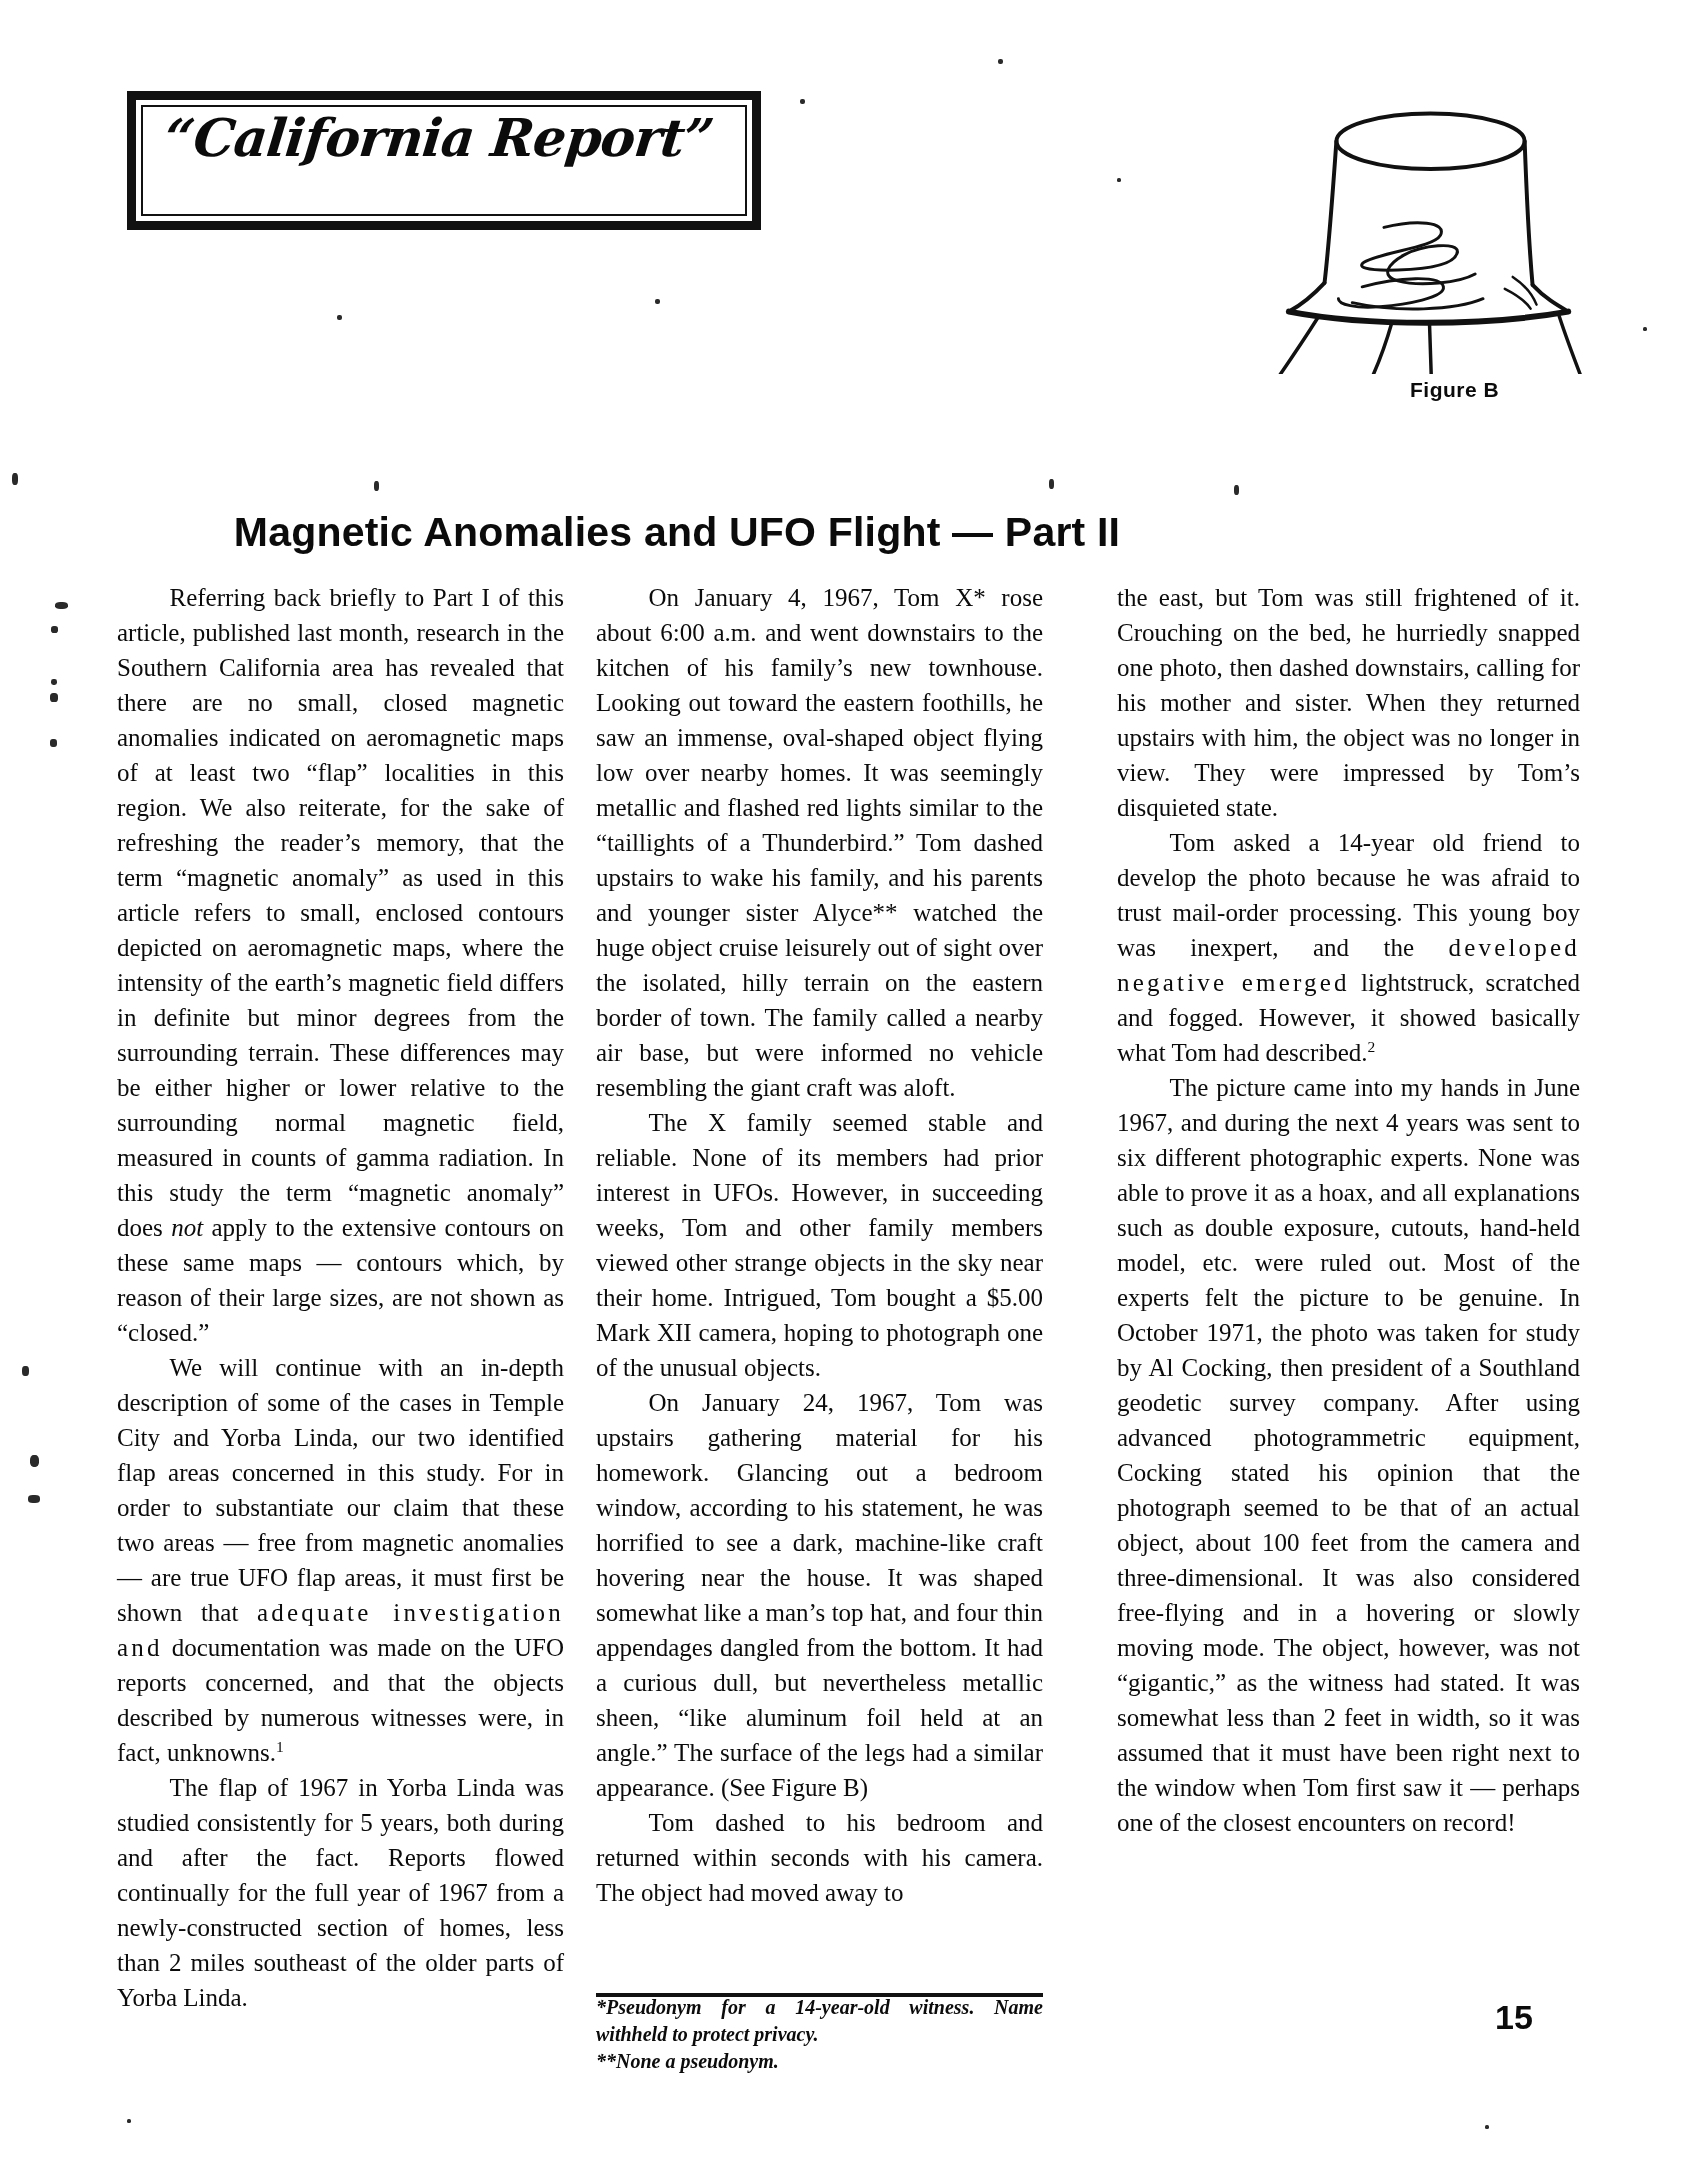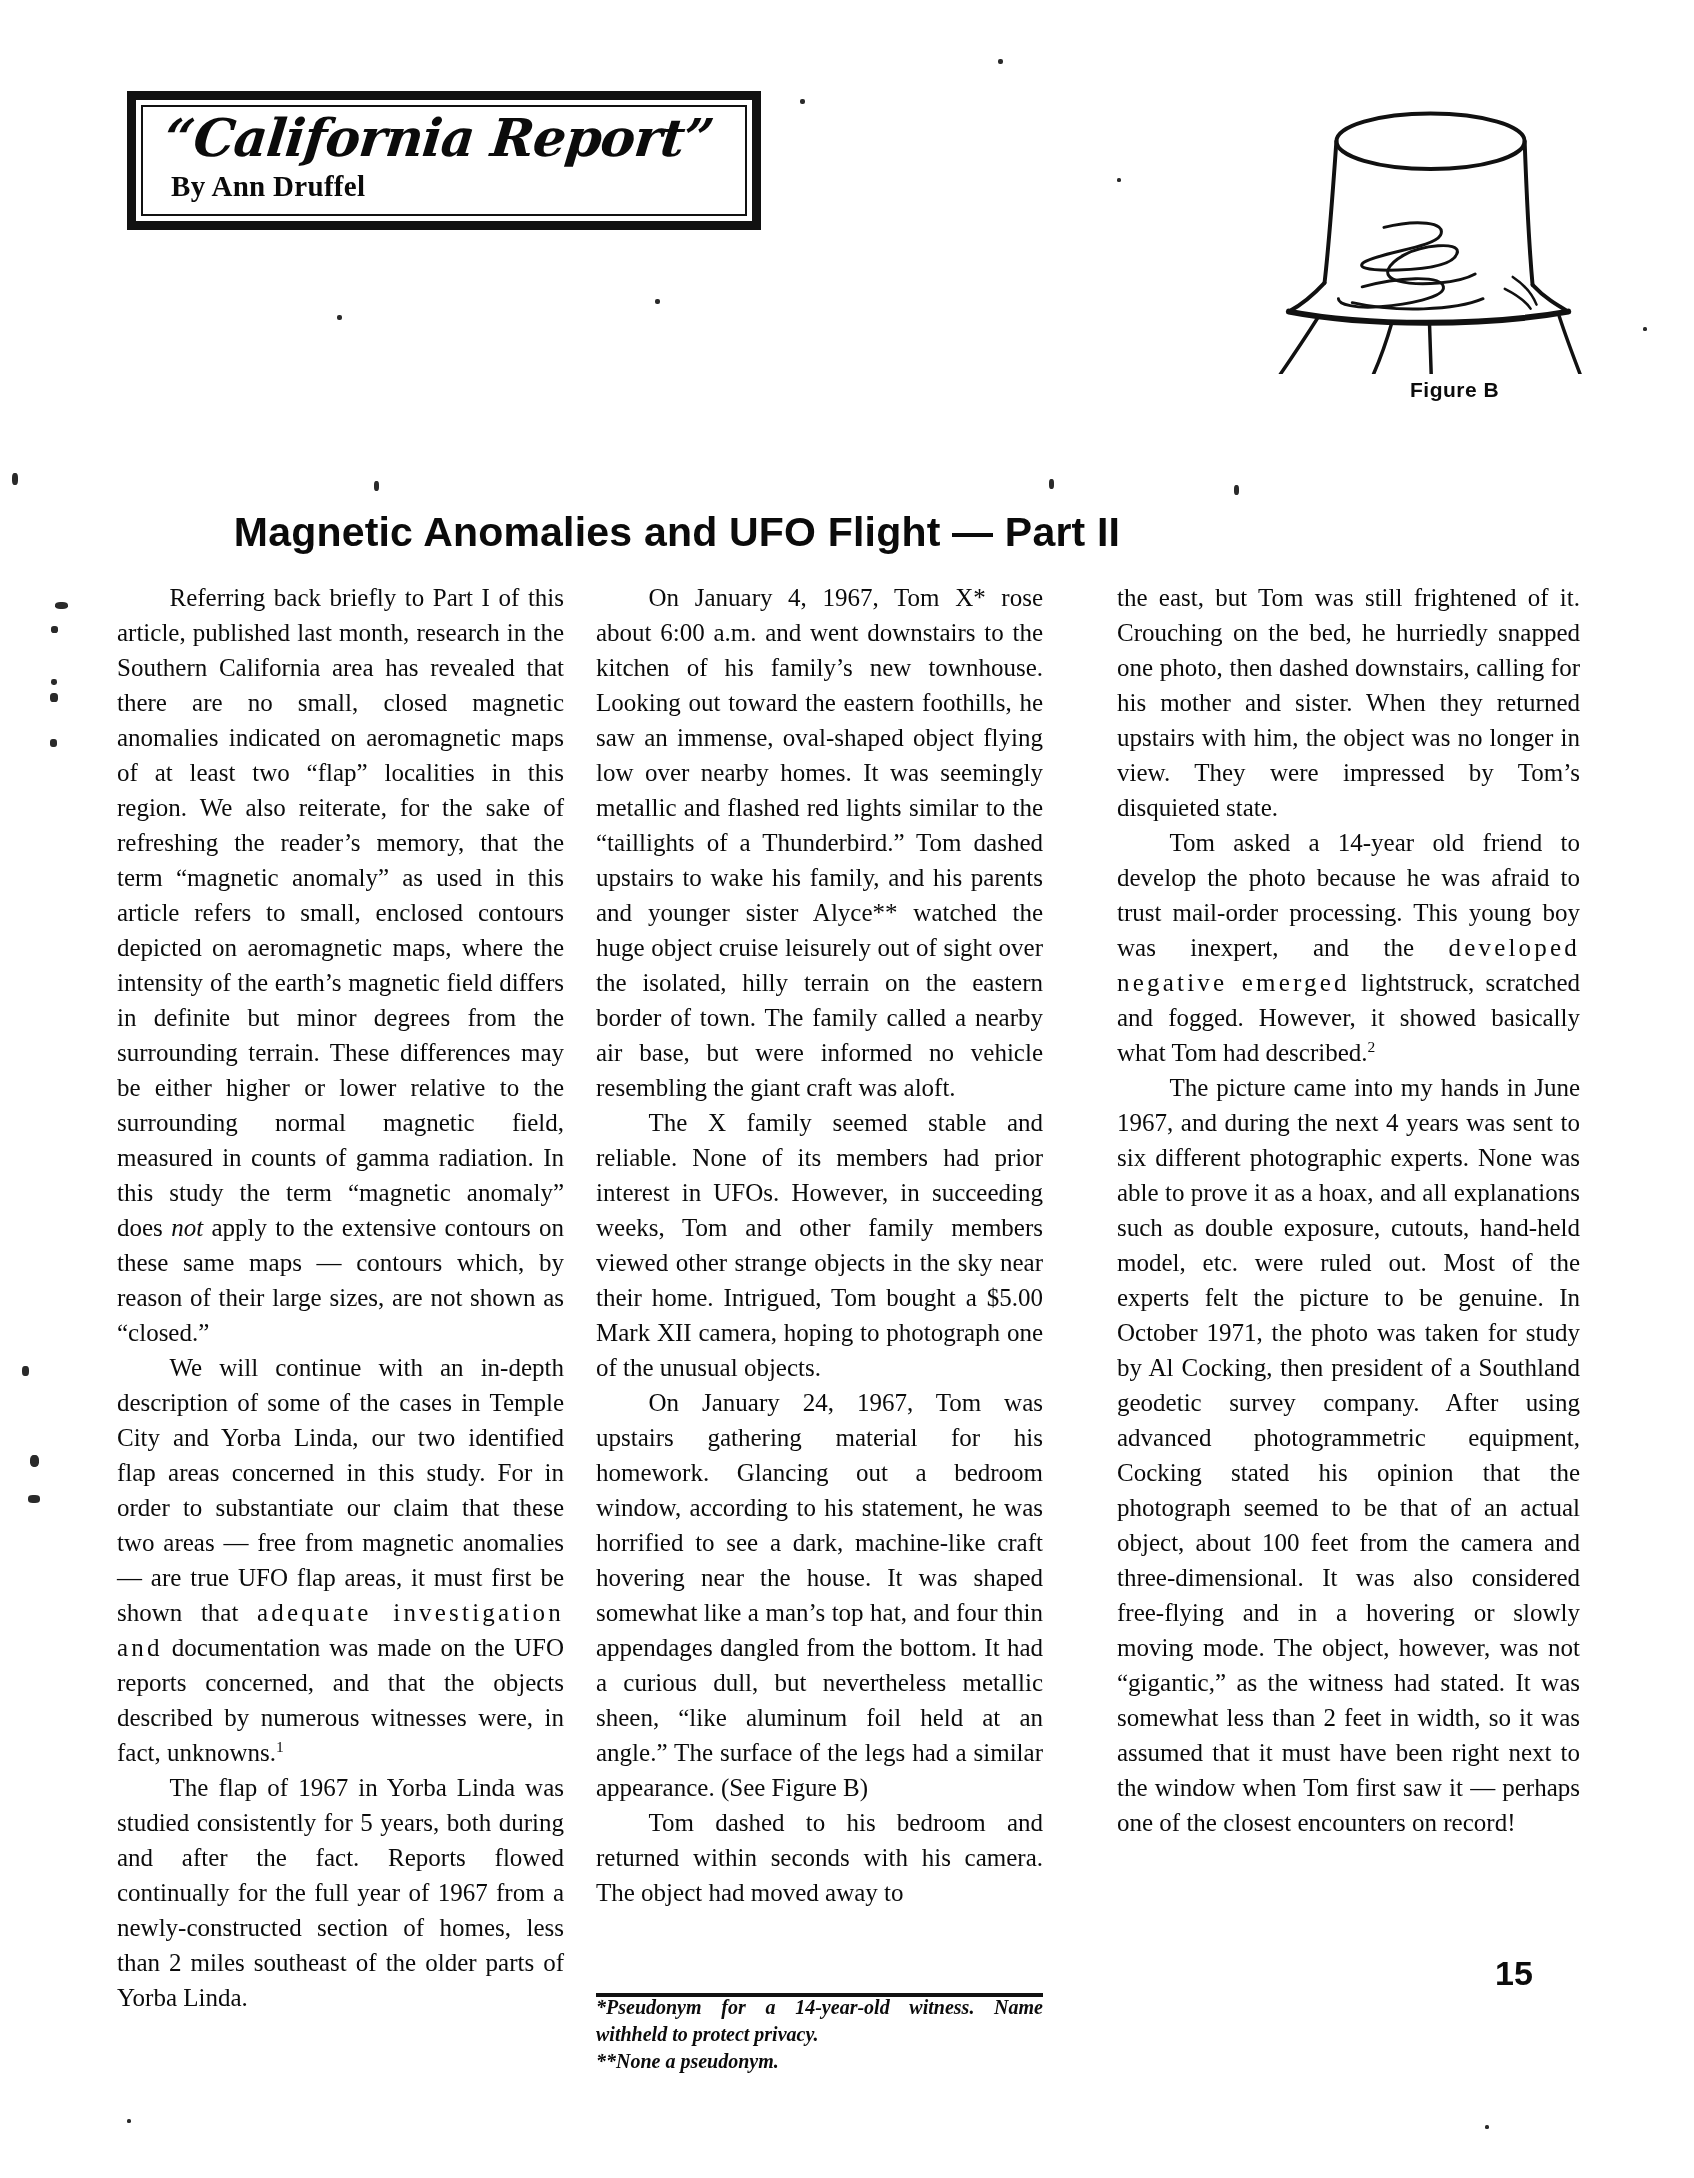--- a/index.html
+++ b/index.html
@@ -142,42 +142,41 @@
   .continued {
     display: block;
     text-align: right;
     font-style: italic;
     font-weight: 600;
     margin-top: 1px;
   }
   .page-number {
     position: absolute;
     left: 1495px;
-    top: 1954px;
+    top: 1998px;
     font-family: "Liberation Sans", "DejaVu Sans", sans-serif;
     font-weight: 700;
     font-size: 34px;
   }
 
   
   .speck {
     position: absolute;
     background: #2a2a2a;
     border-radius: 40%;
   }
 </style>
 </head>
 <body>
 
 <div class="page">
 
   <div class="masthead-box">
     <div class="masthead-inner">
       <div class="masthead-script">“California Report”</div>
-      <div class="masthead-byline">By Ann Druffel</div>
     </div>
   </div>
 
   <div class="figure-wrap">
     <svg width="426" height="317" viewBox="0 0 430 320">
       <g fill="none" stroke="#111" stroke-linecap="round" stroke-linejoin="round">
 
         <ellipse cx="265" cy="85" rx="95" ry="28" stroke-width="4"></ellipse>
 
         <path d="M170 85 C 166 140, 163 185, 158 228" stroke-width="4"></path>

